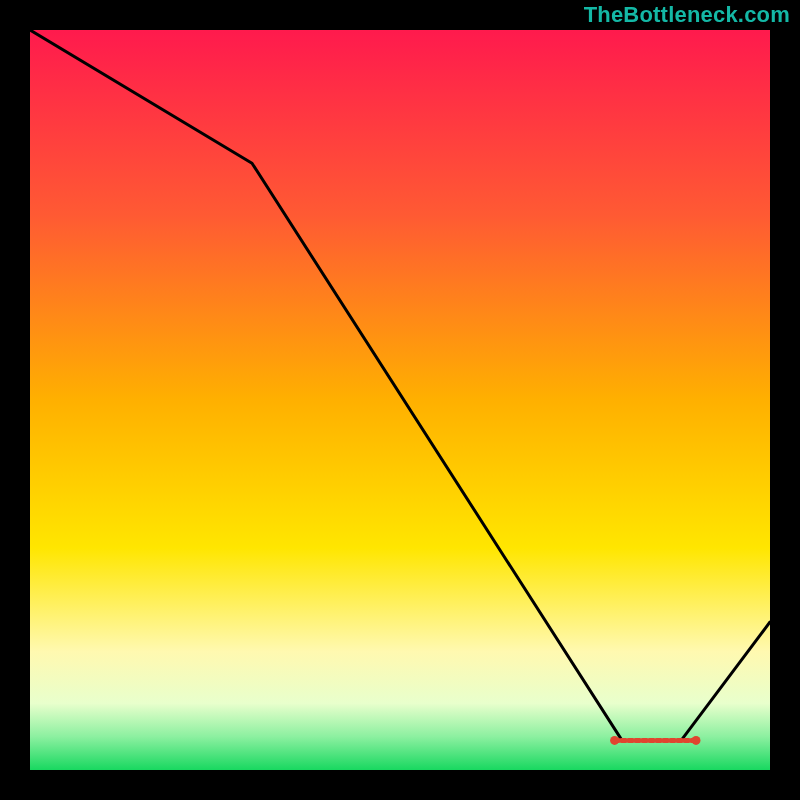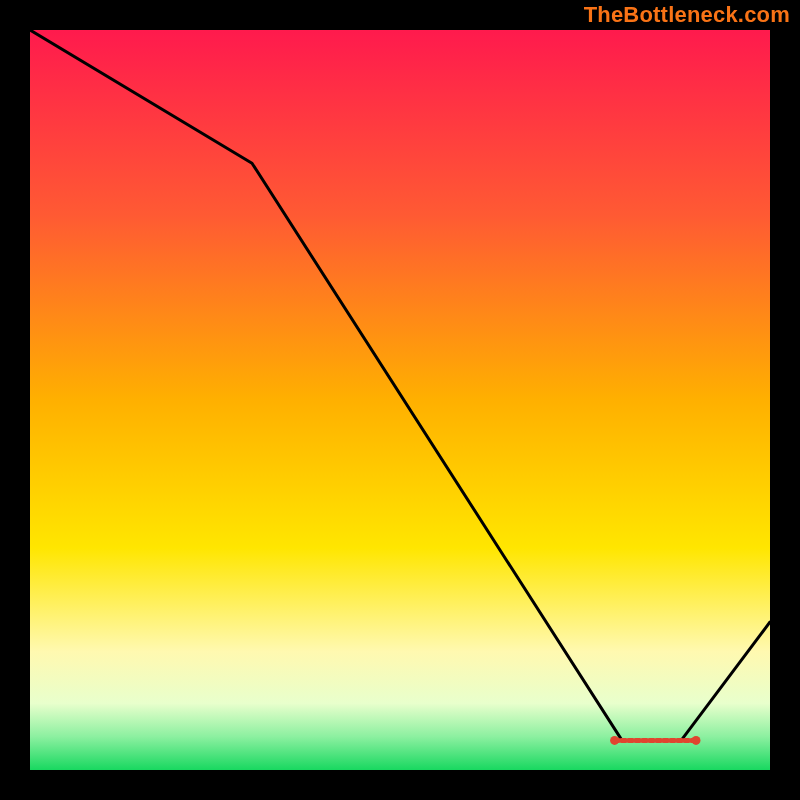--- a/index.html
+++ b/index.html
@@ -16,21 +16,21 @@
     left: 0;
     top: 0;
     width: 800px;
     height: 800px;
     background: #000;
   }
   .watermark {
     position: absolute;
     top: 2px;
     right: 10px;
-    color: #f97316;
+    color: #14b8a6;
     font-size: 22px;
     font-weight: 600;
     letter-spacing: 0.2px;
     user-select: none;
   }
   .plot {
     position: absolute;
     left: 30px;
     top: 30px;
     width: 740px;

